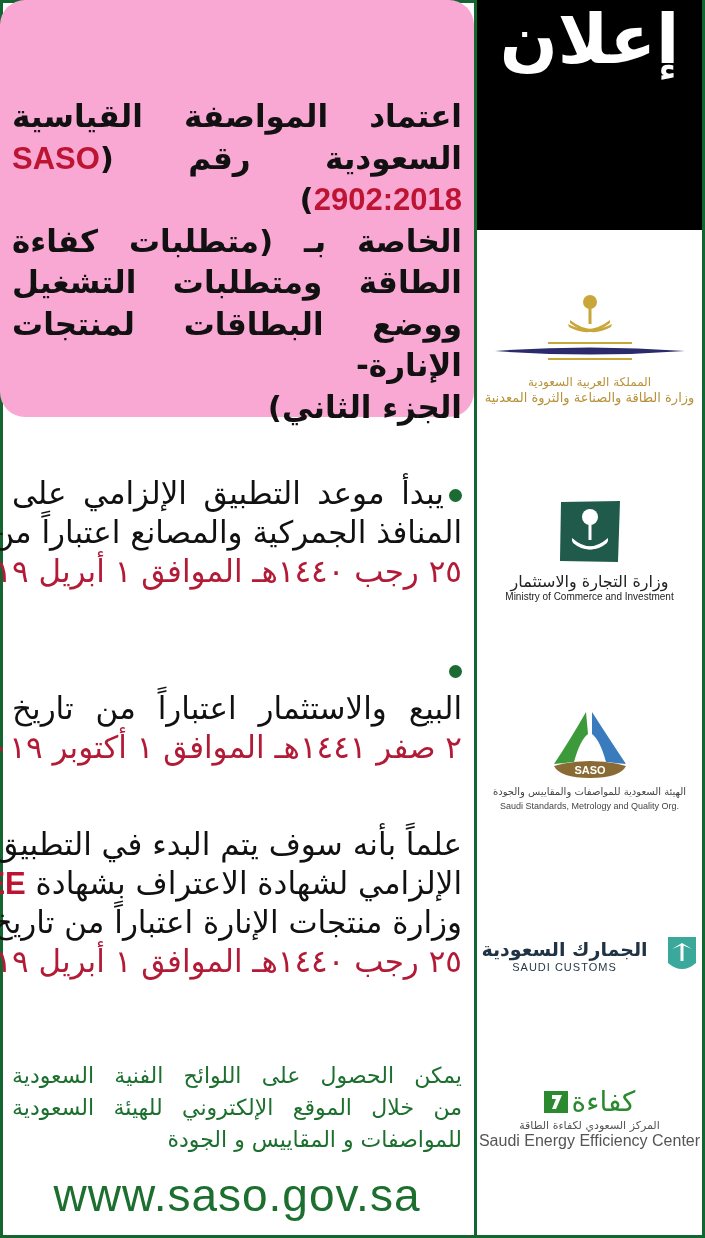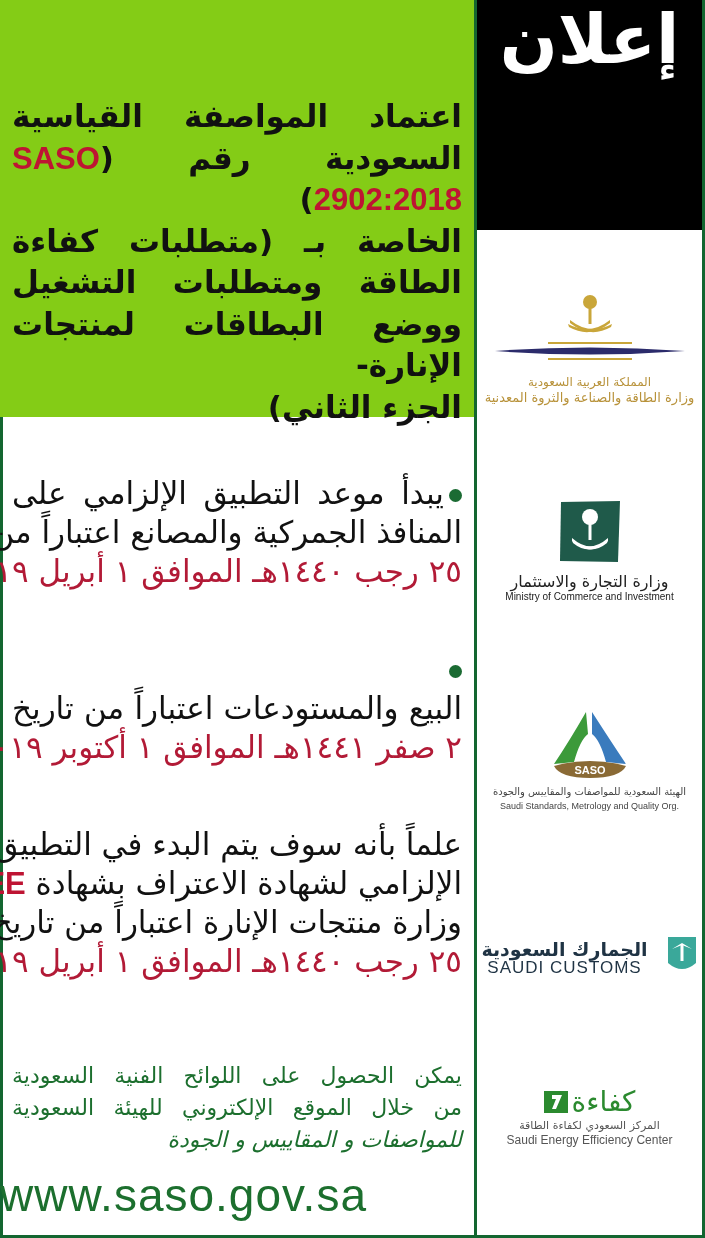--- a/index.html
+++ b/index.html
@@ -5,21 +5,21 @@
   html, body { margin: 0; padding: 0; background: #ffffff; }
   body { width: 705px; height: 1238px; position: relative; overflow: hidden;
          font-family: "DejaVu Sans", sans-serif; }
 
   .frame { position: absolute; left: 0; top: 0; width: 705px; height: 1238px;
            box-sizing: border-box; border: 3px solid #136630; background: #fff; }
 
   
   .left { position: absolute; left: 0; top: 0; width: 474px; height: 1232px; }
   .title-box { position: absolute; left: 0; top: 0; width: 474px; height: 417px;
-               background: #84cc16; }
+               background: #f9a8d4; border-radius: 25px; }
   .title { position: absolute; right: 12px; top: 96px; width: 450px;
            direction: rtl; text-align: justify; text-align-last: justify;
            font-family: "DejaVu Sans", sans-serif; font-weight: bold;
            font-size: 31px; line-height: 41.5px; color: #111; }
   .title .line { display: block; text-align-last: justify; }
   .title .line.last { text-align-last: right; }
   .red { color: #be1433; }
   .std { font-family: "Liberation Sans", sans-serif; font-weight: bold; }
 
   .para { position: absolute; right: 12px; width: 450px; direction: rtl;
@@ -30,22 +30,22 @@
   .bullet { display: inline-block; width: 13px; height: 13px; border-radius: 50%;
             background: #1b6b33; margin-left: 5px; vertical-align: middle; }
 
   .p1 { top: 474px; }
   .p2 { top: 650px; }
   .p3 { top: 825px; }
 
   .footer-note { position: absolute; right: 12px; top: 1060px; width: 450px; direction: rtl;
                  color: #1c6f2e; font-size: 22px; line-height: 32px; }
   .footer-note .line { display: block; text-align: justify; text-align-last: justify; white-space: nowrap; }
-  .footer-note .line.short { text-align-last: right; font-style: italic; }
-  .url { position: absolute; left: 0; width: 474px; top: 1168px; 
+  .footer-note .line.short { text-align-last: right; }
+  .url { position: absolute; left: 0; width: 474px; top: 1168px; text-align: center;
          color: #1c6f2e; font-family: "Liberation Sans", sans-serif; font-size: 46px;
          letter-spacing: 1px; }
 
   
   .divider { position: absolute; left: 474px; top: 0; width: 3px; height: 1238px; background: #136630; }
 
   
   .right { position: absolute; left: 477px; top: 0; width: 225px; height: 1235px; }
   .announce { position: absolute; left: 0; top: 0; width: 225px; height: 230px;
               background: #000000; color: #fff; display: flex; justify-content: center; }
@@ -79,21 +79,21 @@
   </div>
 
   <div class="para p1">
     <span class="line"><span class="bullet"></span><span>يبدأ موعد التطبيق الإلزامي على</span></span>
     <span class="line">المنافذ الجمركية والمصانع اعتباراً من تاريخ</span>
     <span class="line date">٢٥ رجب ١٤٤٠هـ الموافق ١ أبريل ٢٠١٩م.</span>
   </div>
 
   <div class="para p2">
     <span class="line"><span class="bullet"></span></span>
-    <span class="line">البيع والمستودعات اعتباراً من تاريخ</span>
+    <span class="line">البيع والاستثمار اعتباراً من تاريخ</span>
     <span class="line date">٢ صفر ١٤٤١هـ الموافق ١ أكتوبر ٢٠١٩م.</span>
   </div>
 
   <div class="para p3">
     <span class="line">علماً بأنه سوف يتم البدء في التطبيق</span>
     <span class="line"><span>الإلزامي لشهادة الاعتراف بشهادة</span> <span class="red std" dir="ltr">IECEE</span></span>
     <span class="line">وزارة منتجات الإنارة اعتباراً من تاريخ</span>
     <span class="line date">٢٥ رجب ١٤٤٠هـ الموافق ١ أبريل ٢٠١٩م.</span>
   </div>
 
@@ -149,35 +149,35 @@
       <path d="M4 56 Q40 46 76 56 Q70 68 40 68 Q10 68 4 56Z" fill="#8a6a35"></path>
       <text x="40" y="64" text-anchor="middle" font-family="Liberation Sans, sans-serif" font-weight="bold" font-size="11" fill="#ffffff">SASO</text>
     </svg>
     <div class="ar" style="color:#444;font-size:10px">الهيئة السعودية للمواصفات والمقاييس والجودة</div>
     <div class="en" style="color:#444;font-size:9px">Saudi Standards, Metrology and Quality Org.</div>
   </div>
 
   <div class="logo l4" style="display:flex;justify-content:center;align-items:center;gap:18px;">
     <div>
       <div class="ar" style="color:#1f3344;font-size:19px;font-weight:bold;line-height:24px">الجمارك السعودية</div>
-      <div class="en" style="color:#1f3344;font-size:17px;letter-spacing:1px">SAUDI CUSTOMS</div>
+      <div class="en" style="color:#1f3344;font-size:11px;letter-spacing:1px">SAUDI CUSTOMS</div>
     </div>
     <svg width="32" height="40" viewBox="0 0 32 40">
       <path d="M2 2 L30 2 L30 28 Q16 40 2 28Z" fill="#3aa89a"></path>
       <g fill="#ffffff">
         <rect x="14.5" y="10" width="3" height="16"></rect>
         <path d="M16 10 L6 14 L16 8 L26 14Z"></path>
       </g>
     </svg>
   </div>
 
   <div class="logo l5">
     <div style="display:flex;justify-content:center;align-items:center;gap:4px;direction:ltr">
       <svg width="24" height="22" viewBox="0 0 24 22">
         <path d="M0 0 L24 0 L24 22 L0 22Z" fill="#2b8a2f"></path>
         <path d="M8 4 L18 4 L12 18 L8 18 L12 8 L8 8Z" fill="#ffffff"></path>
       </svg>
       <span style="color:#2b8a2f;font-size:28px;font-weight:normal;direction:rtl">كفاءة</span>
     </div>
     <div class="ar" style="color:#555;font-size:11px">المركز السعودي لكفاءة الطاقة</div>
-    <div class="en" style="color:#555;font-size:12px">Saudi Energy Efficiency Center</div>
+    <div class="en" style="color:#555;font-size:16px">Saudi Energy Efficiency Center</div>
   </div>
 </div>
 
 </body></html>

